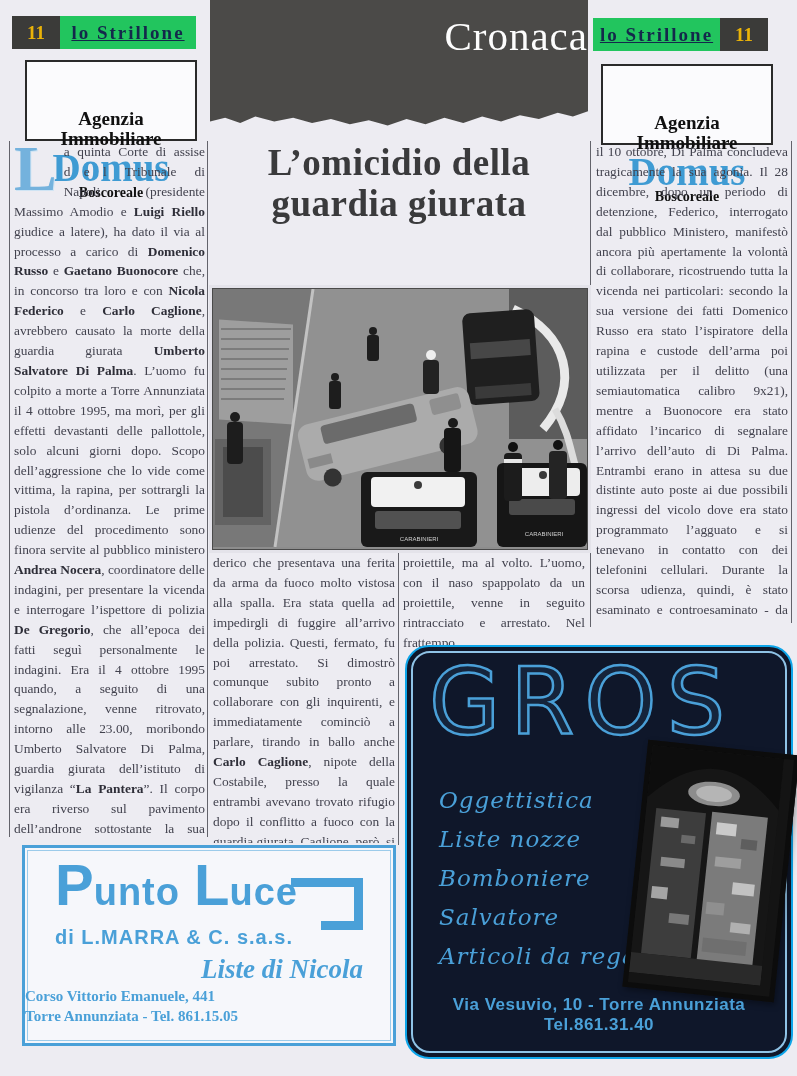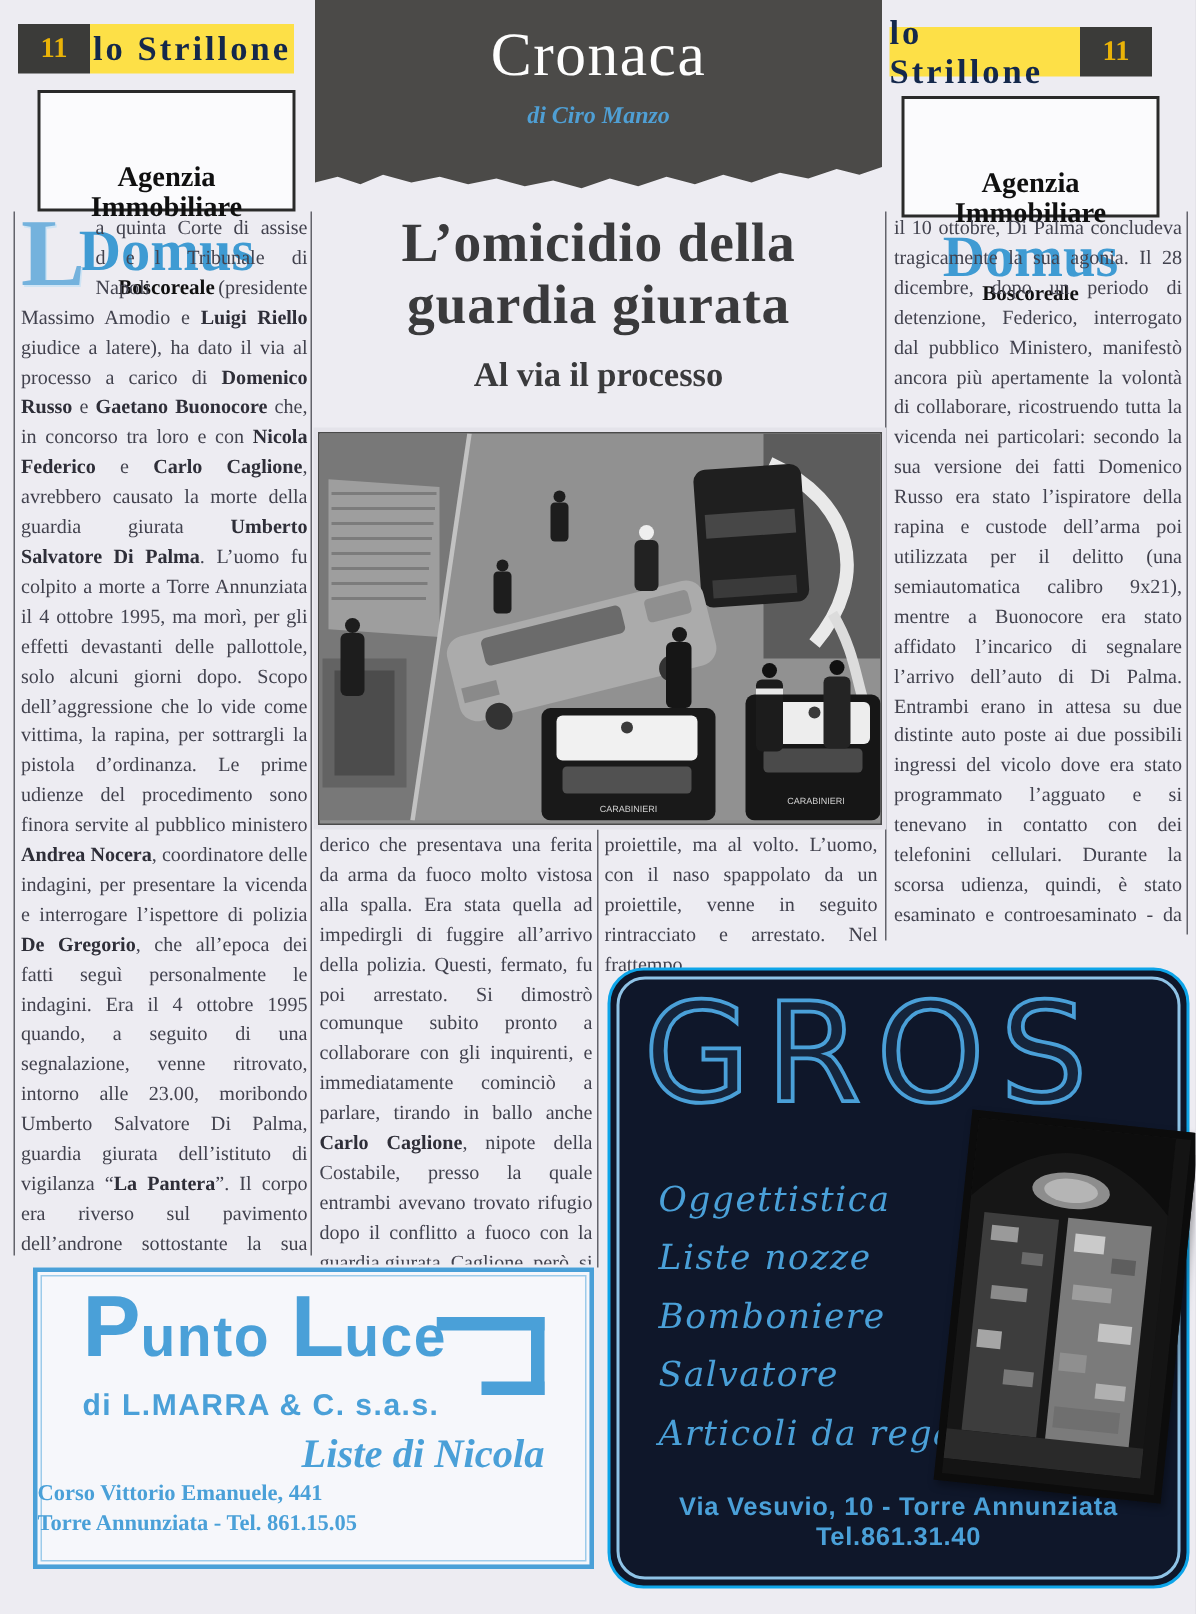--- a/index.html
+++ b/index.html
@@ -2,33 +2,33 @@
 <html><head>
 <meta charset="utf-8">
 <style>
   html,body{margin:0;padding:0;}
   body{background:#d8d8dc;font-family:"Liberation Serif",serif;}
   .page{position:relative;width:797px;height:1076px;background:#edecf2;overflow:hidden;margin:0 auto;}
 
   
   .numbox{position:absolute;background:#3b3b39;color:#eab308;font-weight:bold;font-size:19px;
           display:flex;align-items:center;justify-content:center;}
-  .mastbox{position:absolute;background:#fde047;color:#14284b;font-weight:bold;font-size:23px;
-           letter-spacing:2px;display:flex;align-items:center;justify-content:center;}
+  .mastbox{position:absolute;background:#22c55e;color:#14284b;font-weight:bold;font-size:19px;
+           letter-spacing:2px;display:flex;align-items:center;justify-content:center;text-decoration:underline;}
 
   
   .domus{position:absolute;background:#fbfbfd;border:2px solid #2a2a2a;text-align:center;padding-top:3px;}
   .domus .kicker{font-size:19px;font-weight:bold;color:#101010;line-height:1.05;margin-top:44px;}
   .domus .name{font-size:39px;font-weight:bold;color:#3f9bd3;line-height:0.95;}
   .domus .town{font-size:14px;font-weight:bold;color:#101010;line-height:1;}
 
   
   .banner{position:absolute;left:210px;top:0;width:378px;height:128px;background:#4b4a48;text-align:center;
     clip-path:polygon(0 0,100% 0,100% 87%,96% 91%,92% 88%,87% 93%,82% 90%,77% 95%,72% 91%,67% 96%,62% 92%,57% 97%,52% 93%,47% 98%,42% 94%,37% 97%,32% 93%,27% 96%,22% 92%,17% 95%,12% 91%,8% 96%,4% 92%,0 95%);}
-  .banner .title{color:#fdfdfd;font-size:41px;margin-top:12px;letter-spacing:1px;}
+  .banner .title{color:#fdfdfd;font-size:41px;margin-top:12px;letter-spacing:1px;text-align:right;}
   .banner .byline{color:#4f9fd4;font-size:16px;font-weight:bold;font-style:italic;margin-top:9px;}
 
   
   .headline{position:absolute;left:214px;top:142px;width:370px;text-align:center;color:#3a3a3c;}
   .headline h1{margin:0;font-size:37px;line-height:1.12;font-weight:bold;letter-spacing:0.5px;}
   .headline h2{margin:12px 0 0 0;font-size:23px;font-weight:bold;}
 
   
   .col{position:absolute;font-size:13.4px;line-height:19.9px;color:#42424e;text-align:justify;overflow:hidden;}
   .col p{margin:0;}
@@ -89,26 +89,24 @@
   </div>
 
   <div class="domus" style="left:601px;top:64px;width:168px;height:74px;">
     <div class="kicker">Agenzia Immobiliare</div>
     <div class="name">Domus</div>
     <div class="town">Boscoreale</div>
   </div>
 
   <div class="banner">
     <div class="title">Cronaca</div>
-    <div class="byline">di Ciro Manzo</div>
   </div>
 
   <div class="headline">
     <h1>L’omicidio della guardia giurata</h1>
-    <h2>Al via il processo</h2>
   </div>
 
   <div class="vrule" style="left:9px;top:141px;height:696px;"></div>
   <div class="vrule" style="left:207px;top:141px;height:696px;"></div>
   <div class="vrule" style="left:398px;top:553px;height:292px;"></div>
   <div class="vrule" style="left:590px;top:141px;height:486px;"></div>
   <div class="vrule" style="left:791px;top:141px;height:482px;"></div>
 
   <div class="col" style="left:14px;top:142px;width:191px;height:694px;">
     <p><span class="dropcap">L</span><span>a quinta Corte di assise d e l Tribunale di Napoli (presidente Massimo Amodio e <b>Luigi Riello</b> giudice a latere), ha dato il via al processo a carico di <b>Domenico Russo</b> e <b>Gaetano Buonocore</b> che, in concorso tra loro e con <b>Nicola Federico</b> e <b>Carlo Caglione</b>, avrebbero causato la morte della guardia giurata <b>Umberto Salvatore Di Palma</b>. L’uomo fu colpito a morte a Torre Annunziata il 4 ottobre 1995, ma morì, per gli effetti devastanti delle pallottole, solo alcuni giorni dopo. Scopo dell’aggressione che lo vide come vittima, la rapina, per sottrargli la pistola d’ordinanza. Le prime udienze del procedimento sono finora servite al pubblico ministero <b>Andrea Nocera</b>, coordinatore delle indagini, per presentare la vicenda e interrogare l’ispettore di polizia <b>De Gregorio</b>, che all’epoca dei fatti seguì personalmente le indagini. Era il 4 ottobre 1995 quando, a seguito di una segnalazione, venne ritrovato, intorno alle 23.00, moribondo Umberto Salvatore Di Palma, guardia giurata dell’istituto di vigilanza “<b>La Pantera</b>”. Il corpo era riverso sul pavimento dell’androne sottostante la sua abitazione. Era stato crivellato da numerosi colpi di arma da fuoco. Le prime indagini portarono a casa di una donna, , dove fu individuato, nella camera da letto, Nicola Fe-</span></p>

